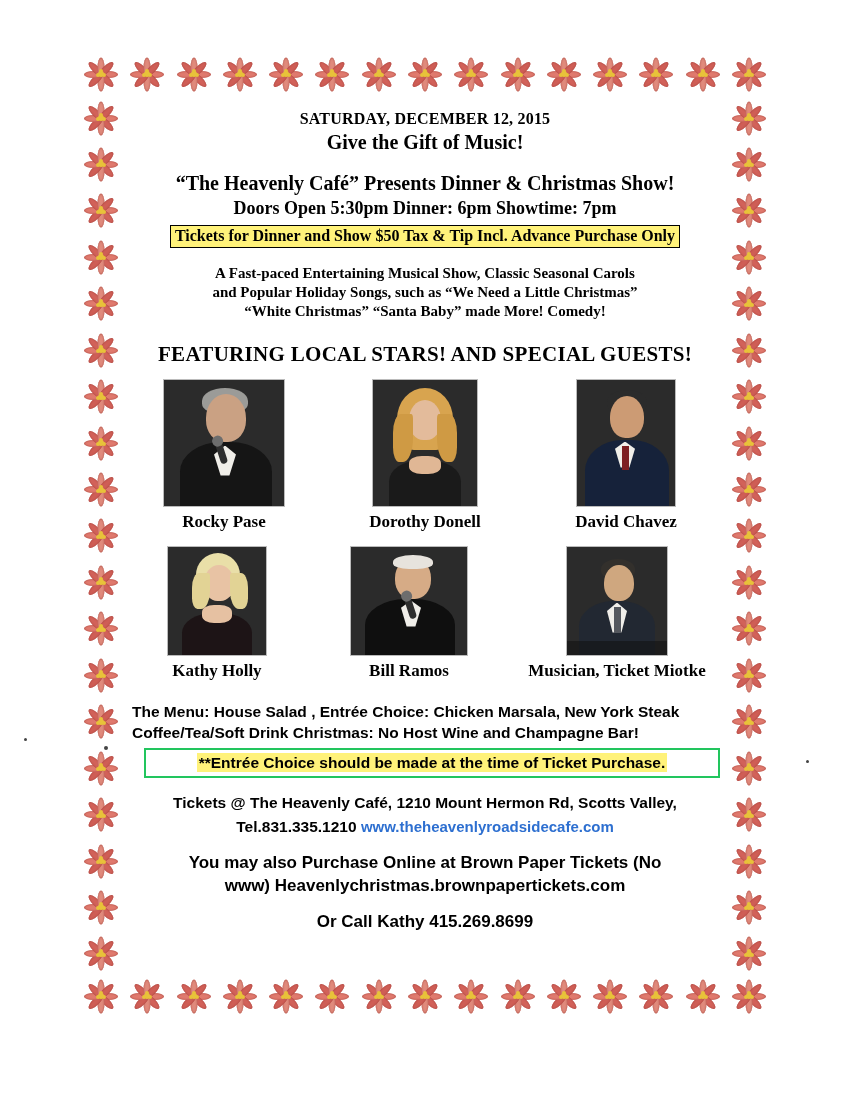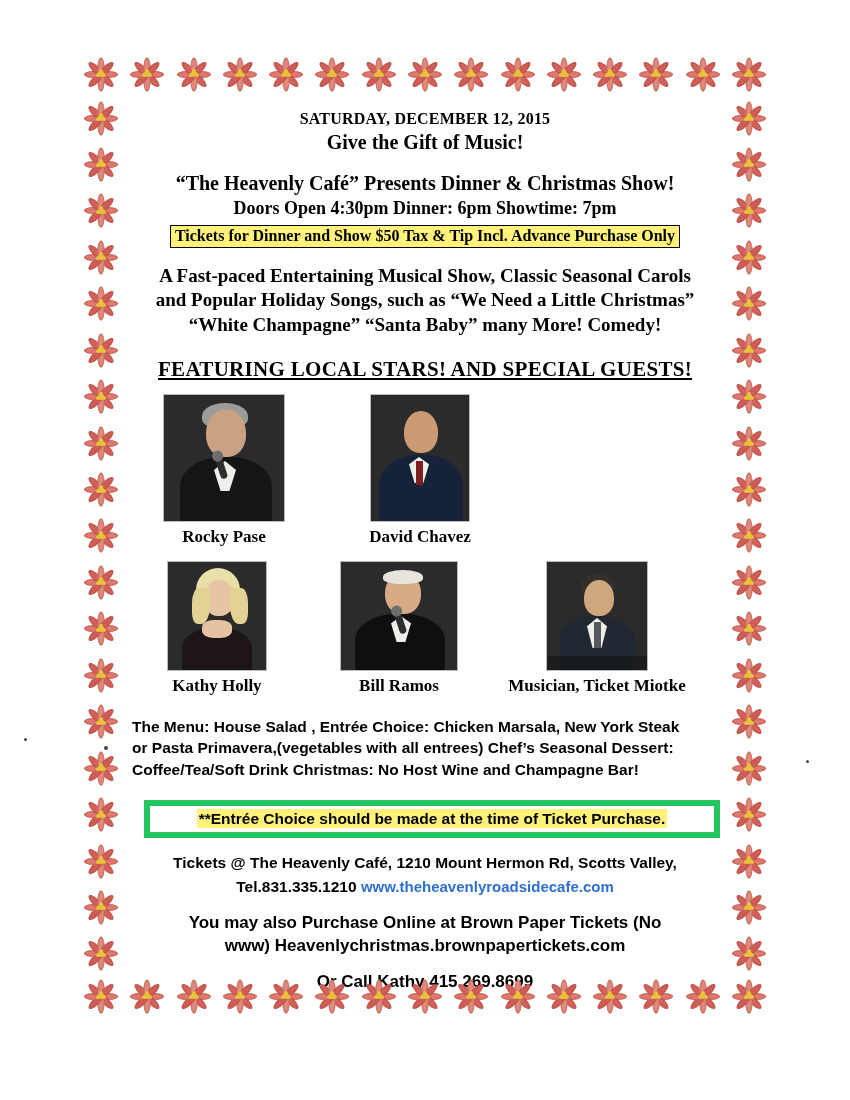--- a/index.html
+++ b/index.html
@@ -132,38 +132,37 @@
     display: inline-block;
     margin-top: 6px;
     padding: 1px 4px 2px 4px;
     background: #fff27a;
     border: 1px solid #000;
     font-size: 16px;
     font-weight: bold;
     font-family: "Liberation Serif", serif;
   }
   .l-desc {
-    font-size: 19px;
+    font-size: 15px;
     font-weight: bold;
     margin-top: 16px;
     line-height: 1.28;
     text-align: center;
   }
   .l-featuring {
     font-size: 21px;
     font-weight: bold;
     margin-top: 20px;
     letter-spacing: .3px;
-    text-decoration: underline;
   }
 
   
   .row {
     display: flex;
-    justify-content: flex-start;
+    justify-content: space-between;
     align-items: flex-end;
     margin-top: 12px;
   }
   .row.row2 { margin-top: 14px; }
   .perf { text-align: center; }
   .perf .photo {
     position: relative;
     overflow: hidden;
     margin: 0 auto;
     border: 1px solid #bbb;
@@ -225,23 +224,23 @@
   .menu {
     font-family: "Liberation Sans", sans-serif;
     font-size: 15.5px;
     font-weight: bold;
     text-align: left;
     margin: 20px 4px 0 6px;
     line-height: 1.38;
   }
   .hl-box2 {
     display: block;
-    margin: 20px 4px 0 18px;
+    margin: 5px 4px 0 18px;
     padding: 4px 6px;
-    border: 6px solid #22c55e;
+    border: 2px solid #22c55e;
     background: #ffffff;
     text-align: center;
   }
   .hl-box2 span {
     background: #fff27a;
     font-family: "Liberation Sans", sans-serif;
     font-size: 15.5px;
     font-weight: bold;
     padding: 1px 2px;
   }
@@ -1048,47 +1047,58 @@
         <u></u>
       </span>
   </div>
 
   <div id="content">
 
     <div class="l-date serif">SATURDAY, DECEMBER 12, 2015</div>
     <div class="l-gift serif">Give the Gift of Music!</div>
     <div class="l-presents serif">“The Heavenly Café” Presents Dinner &amp; Christmas Show!</div>
 
-    <div class="l-times serif">Doors Open 4:30pm   Dinner: 6pm  Showtime: 7pm</div>
+    <div class="l-times serif">Doors Open 5:30pm   Dinner: 6pm  Showtime: 7pm</div>
 
     <div>
       <span class="hl-box">Tickets for Dinner and Show $50 Tax &amp; Tip Incl. Advance Purchase Only</span>
     </div>
 
     <div class="l-desc serif">
       <div>A Fast-paced  Entertaining Musical Show, Classic Seasonal Carols</div>
       <div>and Popular Holiday Songs, such as “We Need a Little Christmas”</div>
-      <div>“White Champagne” “Santa Baby” many More! Comedy!</div>
+      <div>“White Christmas” “Santa Baby” made More! Comedy!</div>
     </div>
 
     <div class="l-featuring serif">FEATURING LOCAL STARS! AND SPECIAL GUESTS!</div>
 
     <div class="row row1">
 
       <div class="perf" style="width:196px;">
         <div class="photo ph-bg-dark" style="width:120px; height:126px;">
           <span class="hair" style="left:38px; top:8px; width:46px; height:26px; background:#9b9b98;"></span>
           <span class="head" style="left:42px; top:14px; width:40px; height:48px; background:#caa183;"></span>
           <span class="body" style="left:16px; top:62px; width:92px; height:66px; background:#151515;"></span>
           <span class="shirt-white" style="left:50px; top:66px; width:22px; height:30px; clip-path:polygon(50% 0,100% 30%,70% 100%,30% 100%,0 30%);"></span>
           <span class="mic" style="left:54px; top:62px;"></span>
         </div>
         <div class="cap">Rocky Pase</div>
       </div>
 
+      <div class="perf" style="width:196px;">
+        <div class="photo ph-bg-warm" style="width:104px; height:126px;">
+          <span class="hair" style="left:24px; top:8px; width:56px; height:62px; background:#d8a44f; border-radius:50% 50% 30% 30%;"></span>
+          <span class="head" style="left:36px; top:20px; width:32px; height:40px; background:#e3bb9b;"></span>
+          <span class="hair" style="left:20px; top:34px; width:20px; height:48px; background:#cf9a44; border-radius:40% 10% 50% 30%;"></span>
+          <span class="hair" style="left:64px; top:34px; width:20px; height:48px; background:#cf9a44; border-radius:10% 40% 30% 50%;"></span>
+          <span class="body" style="left:16px; top:80px; width:72px; height:48px; background:#1a1a1a;"></span>
+          <span style="position:absolute; left:36px; top:76px; width:32px; height:18px; background:#e0b795; border-radius:40%;"></span>
+        </div>
+        <div class="cap">Dorothy Donell</div>
+      </div>
 
       <div class="perf" style="width:196px;">
         <div class="photo ph-bg-gray" style="width:98px; height:126px;">
           <span class="hair" style="left:30px; top:10px; width:40px; height:24px; background:#2b2b2b;"></span>
           <span class="head" style="left:33px; top:16px; width:34px; height:42px; background:#cc9b74;"></span>
           <span class="body" style="left:8px; top:60px; width:84px; height:68px; background:#16223a;"></span>
           <span class="shirt-white" style="left:38px; top:62px; width:20px; height:26px; clip-path:polygon(50% 0,100% 28%,72% 100%,28% 100%,0 28%);"></span>
           <span class="tie" style="left:45px; top:66px; width:7px; height:24px; background:#7d1f22;"></span>
         </div>
         <div class="cap">David Chavez</div>
@@ -1130,21 +1140,20 @@
           <span class="tie" style="left:47px; top:60px; width:7px; height:26px; background:#55585e;"></span>
           <span style="position:absolute; left:0; bottom:0; width:100px; height:14px; background:#111; opacity:.55;"></span>
         </div>
         <div class="cap">Musician, Ticket Miotke</div>
       </div>
 
     </div>
 
     <div class="menu">
       <div>The Menu: House Salad , Entrée Choice: Chicken Marsala, New York Steak</div>
-      <div>or Pasta Primavera,(vegetables with all entrees)  Chef’s Seasonal Dessert:</div>
       <div>Coffee/Tea/Soft Drink          Christmas: No Host Wine and Champagne Bar!</div>
     </div>
 
     <div class="hl-box2">
       <span>**Entrée Choice should be made at the time of Ticket Purchase.</span>
     </div>
 
     <div class="tickets">
       <div>Tickets @ The Heavenly Café, 1210 Mount Hermon Rd, Scotts Valley,</div>
       <div class="tel-line">

